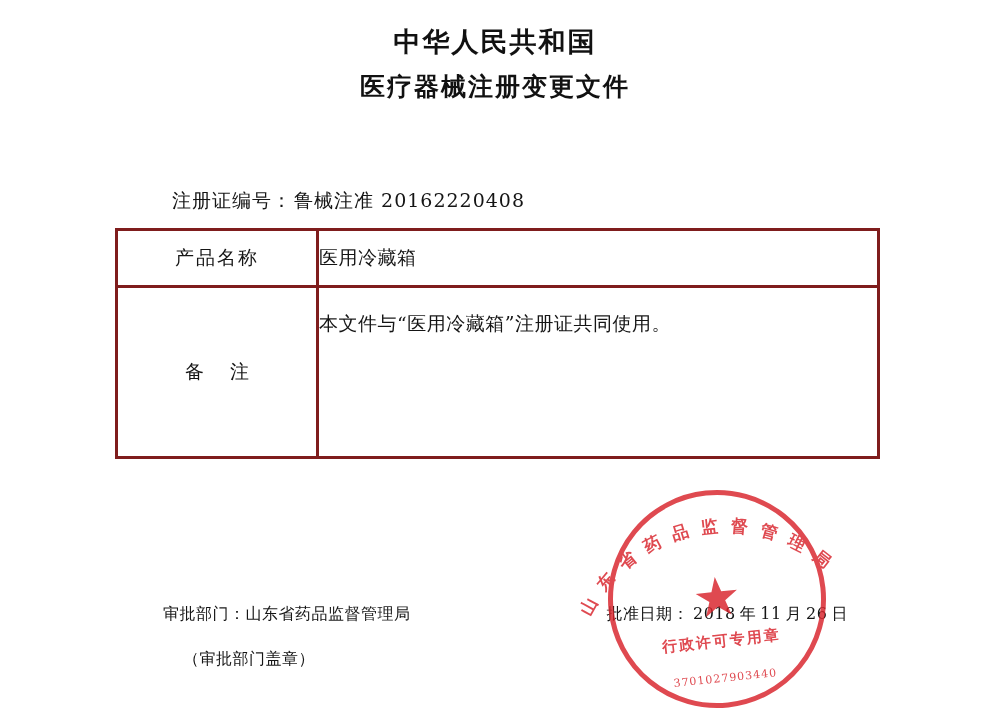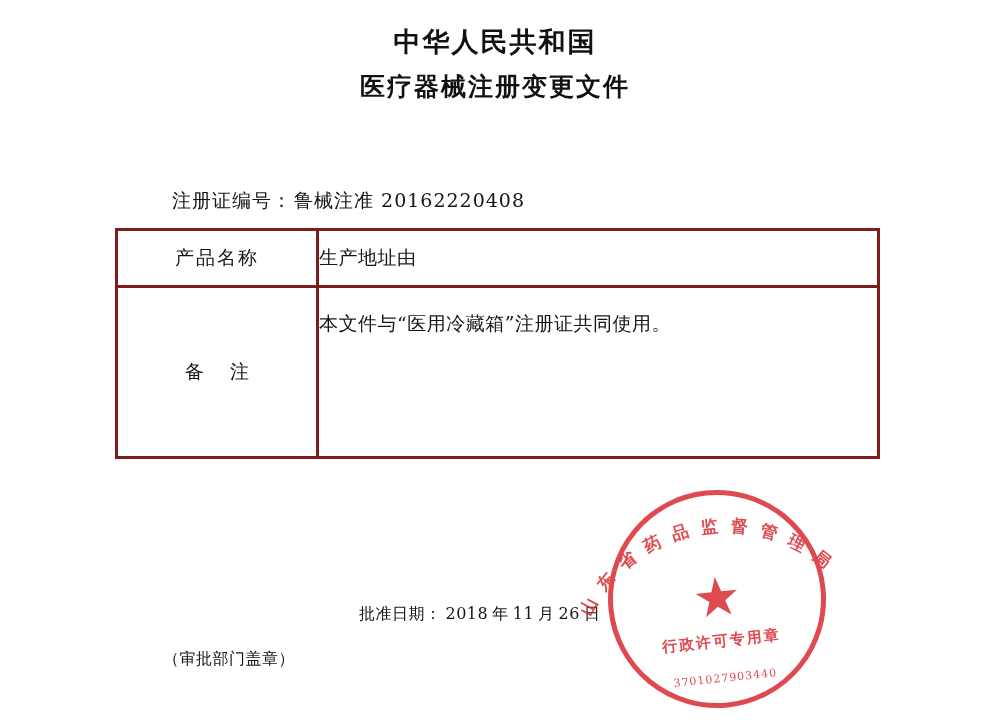--- a/index.html
+++ b/index.html
@@ -112,20 +112,21 @@
   }
   .approve-date {
     margin-left: 196px;
     white-space: nowrap;
     letter-spacing: 0.5px;
   }
   .approve-date .date-num { margin: 0 4px; }
   .footer-row2 {
     margin-top: 24px;
     letter-spacing: 0.5px;
+    margin-left: 20px;
   }
 
   
   .seal {
     position: absolute;
     left: 608px;
     top: 490px;
     width: 208px;
     height: 208px;
     border: 5px solid #d8222a;
@@ -191,31 +192,34 @@
   </div>
 
   <div class="cert-no">
     <span class="cert-label">注册证编号：</span><span class="cert-value">鲁械注准 20162220408</span>
   </div>
 
   <table class="doc-table">
     <tbody>
       <tr class="row-name">
         <td class="col-label cell-label">产品名称</td>
-        <td class="cell-value">生产地址由</td>
+        <td class="cell-value">医用冷藏箱</td>
       </tr>
       <tr class="row-remark">
         <td class="col-label cell-label spaced">备  注</td>
         <td class="cell-value remark-value-cell">本文件与“医用冷藏箱”注册证共同使用。</td>
       </tr>
     </tbody>
   </table>
 
   <div class="footer">
     <div class="footer-row1">
+      <div class="dept">
+        <span>审批部门：</span><span>山东省药品监督管理局</span>
+      </div>
       <div class="approve-date">
         <span>批准日期：</span><span class="date-num">2018</span><span>年</span><span class="date-num">11</span><span>月</span><span class="date-num">26</span><span>日</span>
       </div>
     </div>
     <div class="footer-row2">（审批部门盖章）</div>
   </div>
 
   <div class="seal">
     <div class="seal-top-text">
       <span style="transform: rotate(-55deg) translate(-50%, -84px);">山</span>

